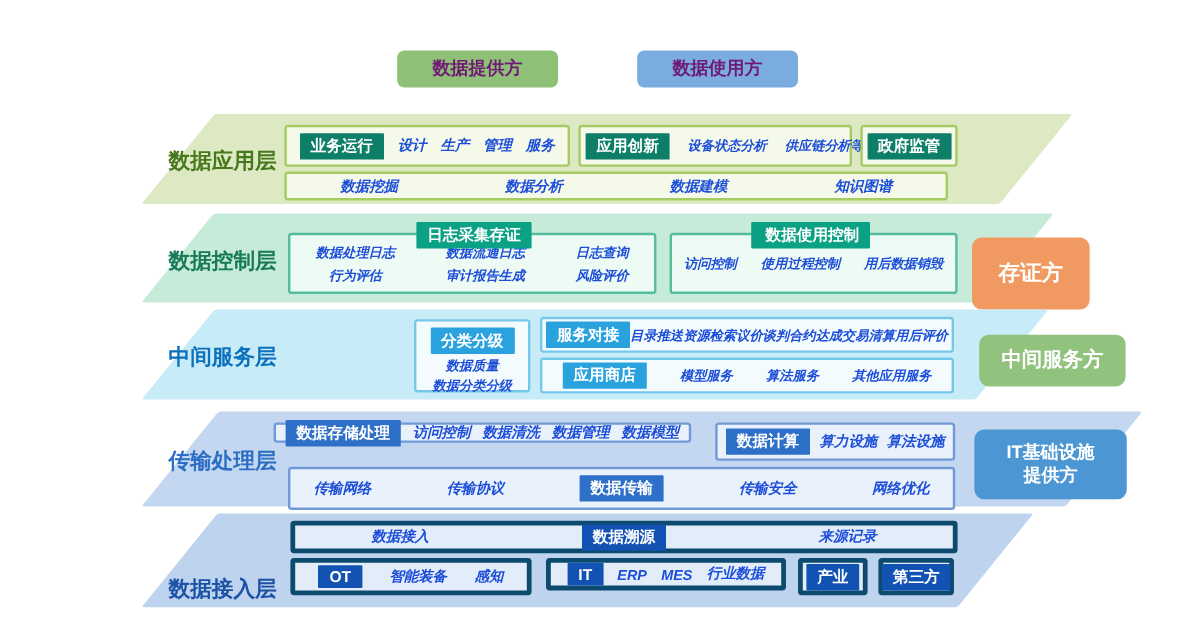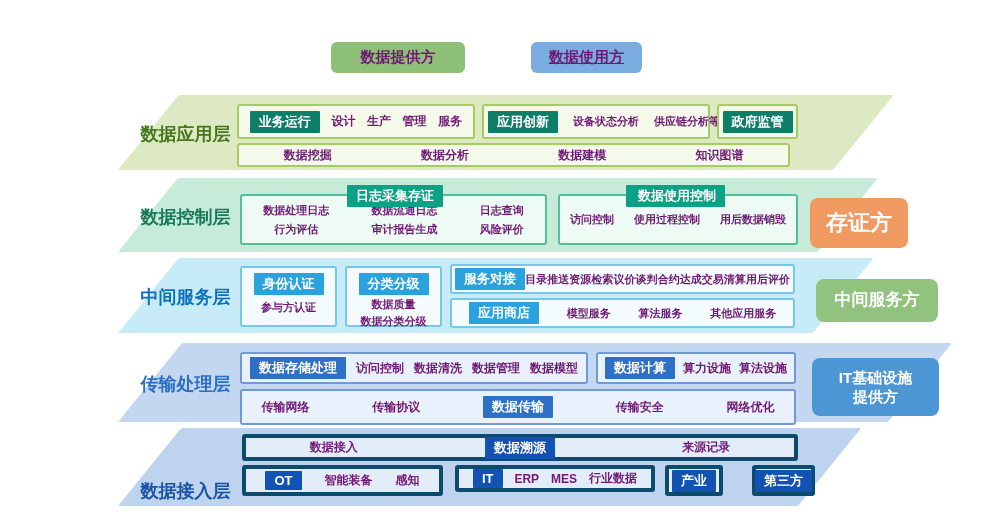--- a/index.html
+++ b/index.html
@@ -24,31 +24,31 @@
   .bx3{border:2px solid #77c7ea;background:#f3fbfe;}
   .bx4{border:2px solid #7099d6;background:#e9f2fc;}
   .bx5{border:4px solid #0c4a6e;background:#e3edfa;}
   .tab{color:#fff;font-weight:bold;font-size:13px;padding:2px 9px;white-space:nowrap;border-radius:1px;}
   .t1{background:#0d7f69;}
   .t2{background:#0ba184;}
   .t3{background:#2aa2de;}
   .t4{background:#2e6fc7;}
   .t5{background:#1152b2;}
   .tab-float{position:absolute;top:-11px;}
-  .item{font-size:12px;font-weight:bold;color:#701a75;white-space:nowrap;}
+  .item{font-size:12px;font-weight:bold;color:#1d4ed8;white-space:nowrap;font-style:italic;}
   .item-sm{font-size:11px;}
   .col{display:flex;flex-direction:column;gap:4px;text-align:center;}
   .vbox{flex-direction:column;justify-content:flex-start;padding-top:5px;gap:5px;}
   .legend-btn{position:absolute;display:flex;align-items:center;justify-content:center;border-radius:6px;
               color:#701a75;font-weight:bold;font-size:15px;}
   .lg-provider{left:331px;top:42px;width:134px;height:31px;background:#8fc077;}
-  .lg-consumer{left:531px;top:42px;width:111px;height:31px;background:#7bacdf;text-decoration:underline;}
+  .lg-consumer{left:531px;top:42px;width:134px;height:31px;background:#7bacdf;}
   .side-btn{position:absolute;display:flex;flex-direction:column;align-items:center;justify-content:center;
             border-radius:8px;color:#fff;font-weight:bold;line-height:1.3;}
-  .sb-notary{left:810px;top:198px;width:98px;height:50px;background:#f09a62;font-size:22px;}
+  .sb-notary{left:810px;top:198px;width:98px;height:60px;background:#f09a62;font-size:18px;}
   .sb-mid{left:816px;top:279px;width:122px;height:43px;background:#92c37e;font-size:17px;}
   .sb-it{left:812px;top:358px;width:127px;height:58px;background:#4c97d3;font-size:15px;}
 </style>
 </head>
 <body>
 
 <div class="canvas">
 
   <div class="legend-btn lg-provider">数据提供方</div>
   <div class="legend-btn lg-consumer">数据使用方</div>
@@ -105,24 +105,20 @@
     <span class="item item-sm">访问控制</span>
     <span class="item item-sm">使用过程控制</span>
     <span class="item item-sm">用后数据销毁</span>
   </div>
 
   <div class="side-btn sb-notary">存证方</div>
 
   <div class="band b3" style="left:118px;top:258px;width:695px;height:75px;"></div>
   <div class="layer-label ll3" style="left:128px;top:285px;">中间服务层</div>
 
-  <div class="box bx3 vbox" style="left:240px;top:266px;width:97px;height:61px;">
-    <span class="tab t3">身份认证</span>
-    <span class="item item-sm">参与方认证</span>
-  </div>
 
   <div class="box bx3 vbox" style="left:345px;top:266px;width:97px;height:61px;gap:2px;">
     <span class="tab t3">分类分级</span>
     <span class="item item-sm">数据质量</span>
     <span class="item item-sm">数据分类分级</span>
   </div>
 
   <div class="box bx3" style="left:450px;top:264px;width:345px;height:30px;padding:0 3px;">
     <span class="tab t3">服务对接</span>
     <span class="item item-sm">目录推送</span>
@@ -138,21 +134,21 @@
     <span class="item item-sm">模型服务</span>
     <span class="item item-sm">算法服务</span>
     <span class="item item-sm">其他应用服务</span>
   </div>
 
   <div class="side-btn sb-mid">中间服务方</div>
 
   <div class="band b4" style="left:118px;top:343px;width:770px;height:79px;"></div>
   <div class="layer-label ll4" style="left:128px;top:372px;">传输处理层</div>
 
-  <div class="box bx4" style="left:240px;top:352px;width:348px;height:32px;padding:0 3px;">
+  <div class="box bx4" style="left:228px;top:352px;width:348px;height:17px;padding:0 3px;">
     <span class="tab t4">数据存储处理</span>
     <span class="item">访问控制</span>
     <span class="item">数据清洗</span>
     <span class="item">数据管理</span>
     <span class="item">数据模型</span>
   </div>
 
   <div class="box bx4" style="left:596px;top:352px;width:200px;height:32px;padding:0 3px;">
     <span class="tab t4">数据计算</span>
     <span class="item">算力设施</span>
@@ -191,17 +187,17 @@
     <span class="tab t5">IT</span>
     <span class="item">ERP</span>
     <span class="item">MES</span>
     <span class="item">行业数据</span>
   </div>
 
   <div class="box bx5" style="left:665px;top:465px;width:58px;height:31px;justify-content:center;">
     <span class="tab t5">产业</span>
   </div>
 
-  <div class="box bx5" style="left:732px;top:465px;width:63px;height:31px;justify-content:center;margin-left:20px;">
+  <div class="box bx5" style="left:732px;top:465px;width:63px;height:31px;justify-content:center;">
     <span class="tab t5">第三方</span>
   </div>
 
 </div>
 
 </body></html>

